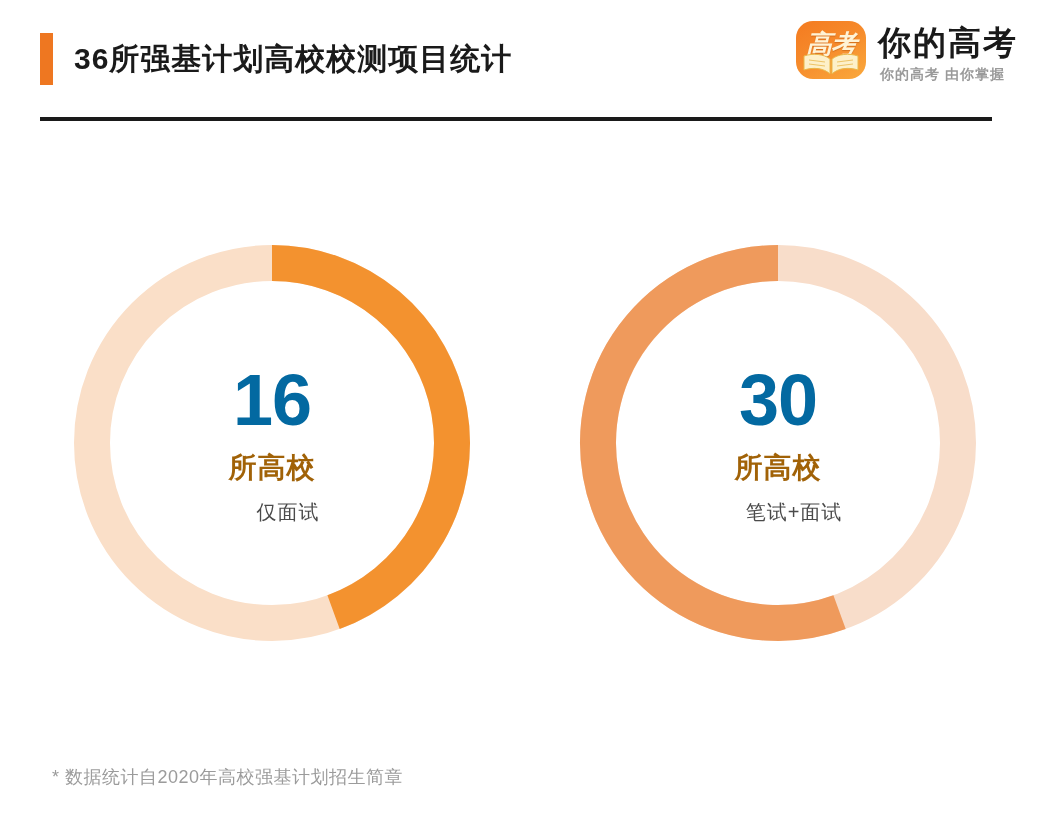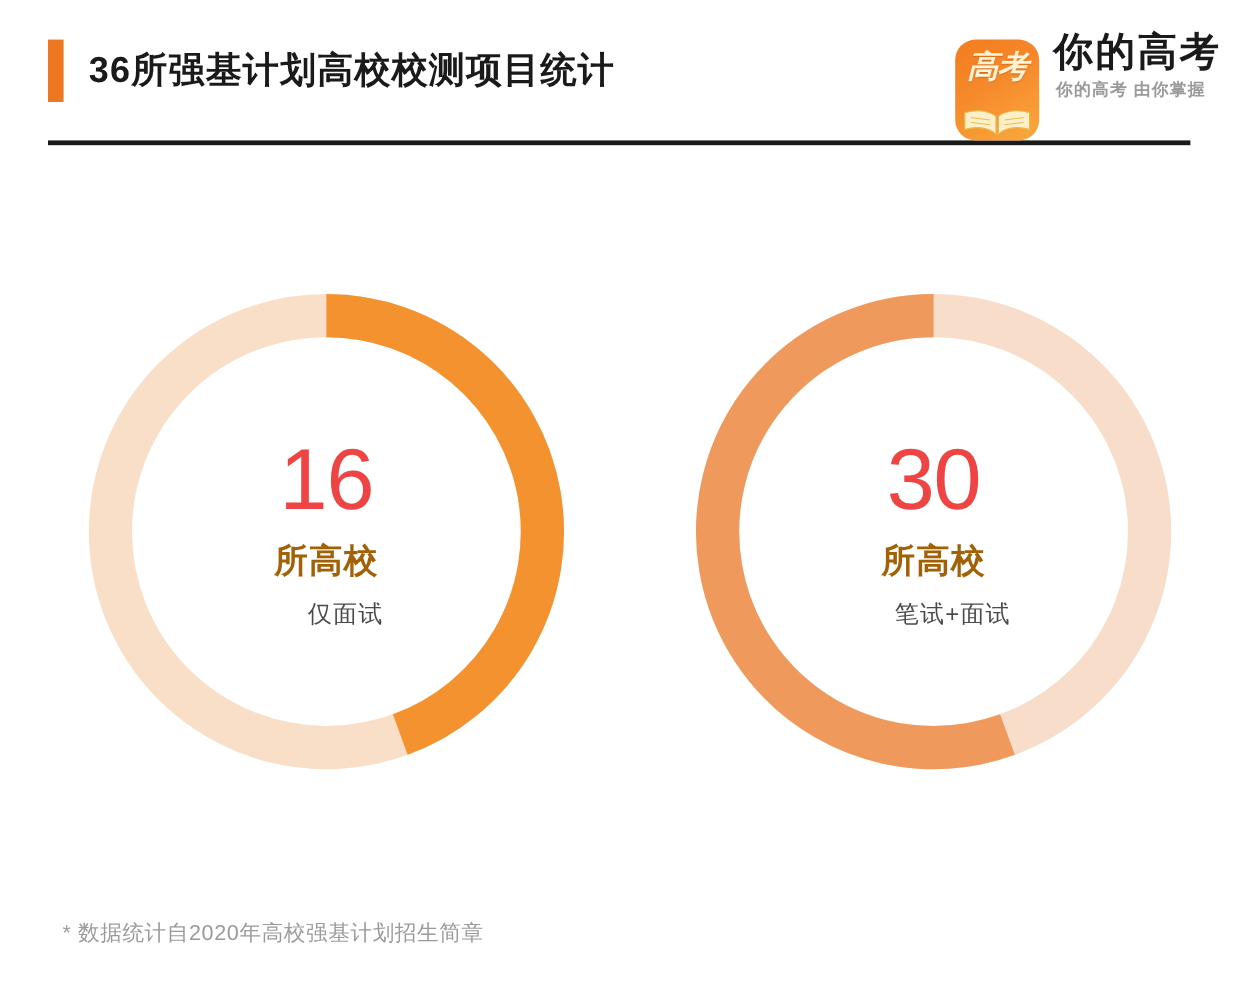--- a/index.html
+++ b/index.html
@@ -47,22 +47,22 @@
   }
 
   
   #logo {
     position: absolute;
     left: 796px; top: 21px;
     width: 220px; height: 72px;
   }
   #logo-icon {
     position: absolute;
-    left: 0; top: 12px;
-    width: 70px; height: 84px;
+    left: 0; top: 0;
+    width: 70px; height: 58px;
     border-radius: 17px;
     background: linear-gradient(150deg, #F47B20 0%, #F68A2B 45%, #FAA93D 100%);
     overflow: hidden;
   }
   #logo-icon .glyph {
     position: absolute;
     left: 0; top: 3px;
     width: 70px;
     text-align: center;
     font-family: "DejaVu Serif", "Liberation Serif", serif;
@@ -117,22 +117,22 @@
     position: absolute;
     left: 0; top: 0;
     width: 400px; height: 400px;
     display: flex;
     flex-direction: column;
     align-items: center;
     justify-content: center;
   }
   .donut-value {
     font-size: 72px;
-    font-weight: normal;
-    color: #ef4444;
+    font-weight: bold;
+    color: #0369a1;
     line-height: 78px;
     letter-spacing: -1px;
   }
   .donut-unit {
     margin-top: 12px;
     font-size: 28px;
     font-weight: bold;
     color: #a16207;
     letter-spacing: 1px;
     line-height: 34px;

